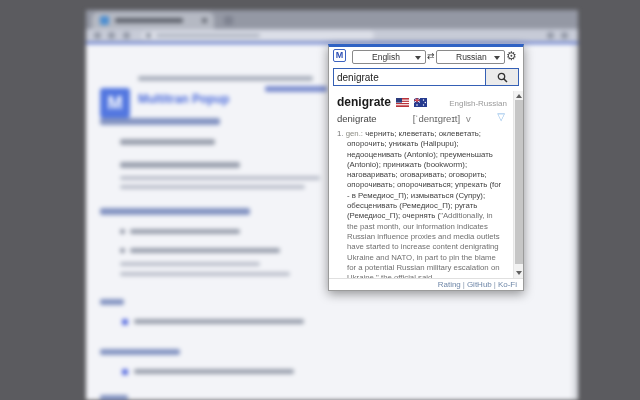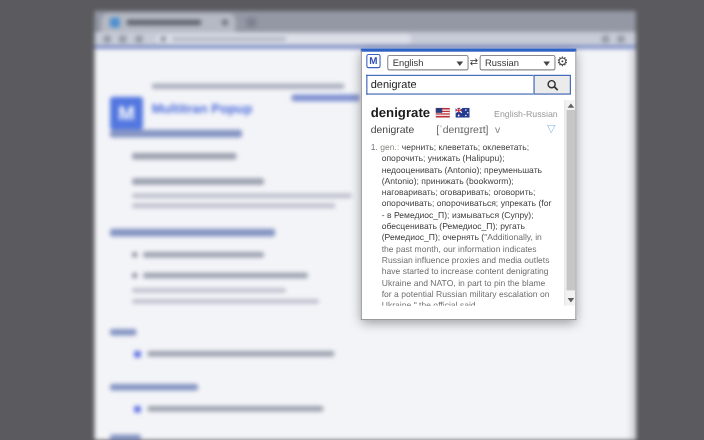--- a/index.html
+++ b/index.html
@@ -36,40 +36,40 @@
   .dot5 { position:absolute; width:5px; height:5px; border-radius:50%; background:#8a90a0; }
   .chk { position:absolute; width:6px; height:6px; border-radius:1px; background:#5b6fe0; }
 
   
   .popup { position:absolute; left:328px; top:44px; width:196px; height:247px; background:#ffffff;
            border:1px solid #9b9b9b; border-top:3px solid #2f62c4;
            box-shadow:0 3px 10px rgba(0,0,0,.4); font-family:"Liberation Sans", sans-serif; }
   .brand { position:absolute; left:4px; top:2px; width:13px; height:13px; border:1px solid #3c62c0;
            border-radius:2px; color:#3050b5; font-weight:bold; font-size:9px; text-align:center; line-height:11px; }
   .lang-select { position:absolute; top:3px; height:14px; background:#ffffff; border:1px solid #8a8a8a;
-                 border-radius:2px; font-size:8.5px; color:#333; line-height:12px; padding-left:4px; cursor:default; }
+                 border-radius:2px; font-size:8.5px; color:#333; line-height:12px; padding-left:19px; cursor:default; }
   .sel-en { left:23px; width:74px; }
   .sel-ru { left:107px; width:69px; }
   .sel-arrow { position:absolute; right:4px; top:5px; width:0; height:0;
                border-left:3px solid transparent; border-right:3px solid transparent; border-top:4px solid #444; }
   .swap { position:absolute; left:98px; top:4px; font-size:9px; color:#333; }
   .gear { position:absolute; left:177px; top:2px; font-size:12px; color:#4a4a4a; cursor:pointer; }
   .search-input { position:absolute; left:4px; top:21px; width:152px; height:18px; border:1px solid #3560b5;
                   border-right:none; font-size:10px; color:#222; padding:0 3px; outline:none;
                   font-family:"Liberation Sans", sans-serif; }
   .search-btn { position:absolute; left:156px; top:21px; width:34px; height:18px; background:#ebebeb;
                 border:1px solid #3560b5; display:flex; align-items:center; justify-content:center; cursor:pointer; }
 
   .scrollarea { position:absolute; left:0; top:44px; width:194px; height:187px; overflow:hidden; }
   .headword-row { position:absolute; left:8px; top:4px; display:flex; align-items:center; }
   .headword { font-size:12px; font-weight:bold; color:#1a1a1a; }
   .flag { margin-left:5px; display:inline-block; }
   .direction { position:absolute; right:16px; top:8px; font-size:8px; color:#9a9a9a;margin-left:46px; }
   .word-row { position:absolute; left:8px; top:22px; font-size:9.5px; color:#444; }
-  .transcr { color:#666; margin-left:4px;padding-left:16px; }
+  .transcr { color:#666; margin-left:20px;padding-left:16px; }
   .pos { color:#888; margin-left:6px; }
   .expand { position:absolute; right:18px; top:20px; font-size:10px; color:#86b7e6; cursor:pointer; }
   .def { position:absolute; left:8px; top:38px; width:167px; font-size:7.8px; line-height:10.3px;
          color:#3f3f3f; padding-left:10px; }
   .def .num { margin-left:-10px; color:#777; }
   .def .subj { color:#8b8b83; }
   .def .quote { color:#707070; }
 
   .pscroll { position:absolute; left:184px; top:0; width:10px; height:187px; background:#f2f2f2;
              border-left:1px solid #e6e6e6; }
@@ -196,13 +196,16 @@
 
     <div class="def"><span class="num">1.</span> <span class="subj">gen.:</span><span> чернить; клеветать; оклеветать; опорочить; унижать (Halipupu); недооценивать (Antonio); преуменьшать (Antonio); принижать (bookworm); наговаривать; оговаривать; оговорить; опорочивать; опорочиваться; упрекать (for - в Ремедиос_П); измываться (Супру); обесценивать (Ремедиос_П); ругать (Ремедиос_П); очернять (</span><span class="quote">"Additionally, in the past month, our information indicates Russian influence proxies and media outlets have started to increase content denigrating Ukraine and NATO, in part to pin the blame for a potential Russian military escalation on Ukraine," the official said, washingtonpost.com </span></div>
 
     <div class="pscroll">
       <span class="arr arr-up"></span>
       <span class="pthumb"></span>
       <span class="arr arr-dn"></span>
     </div>
   </div>
 
+  <div class="pfooter">
+    <a>Rating</a><span class="sep">|</span><a>GitHub</a><span class="sep">|</span><a>Ko-Fi</a>
+  </div>
 </div>
 
 </body></html>

